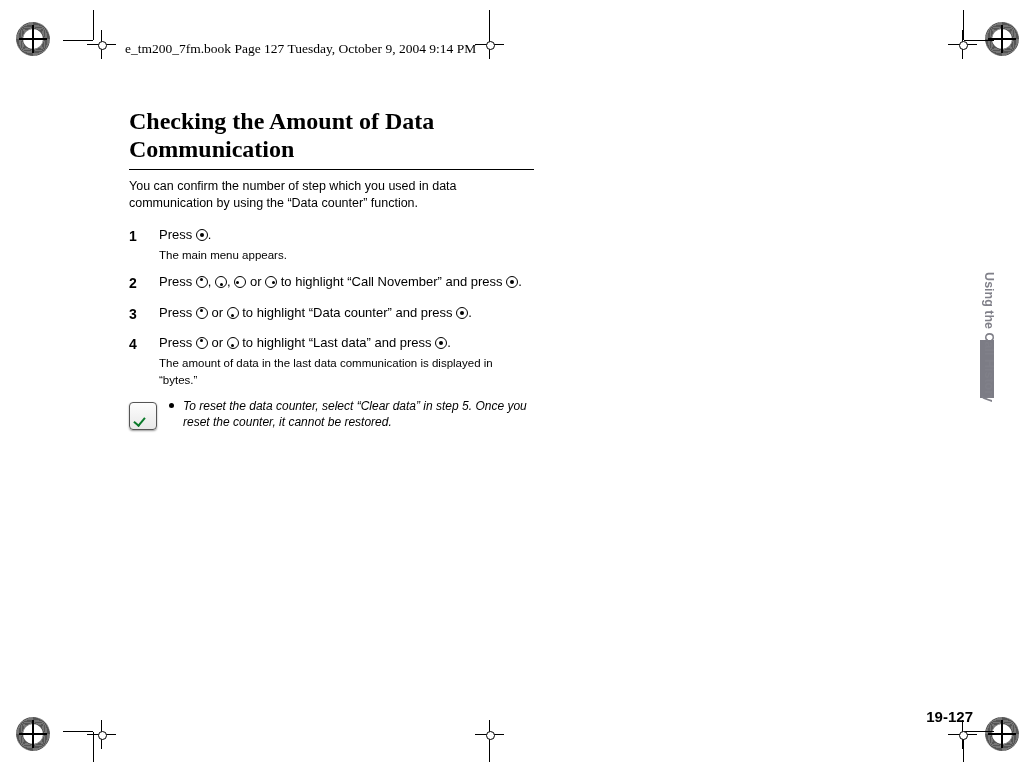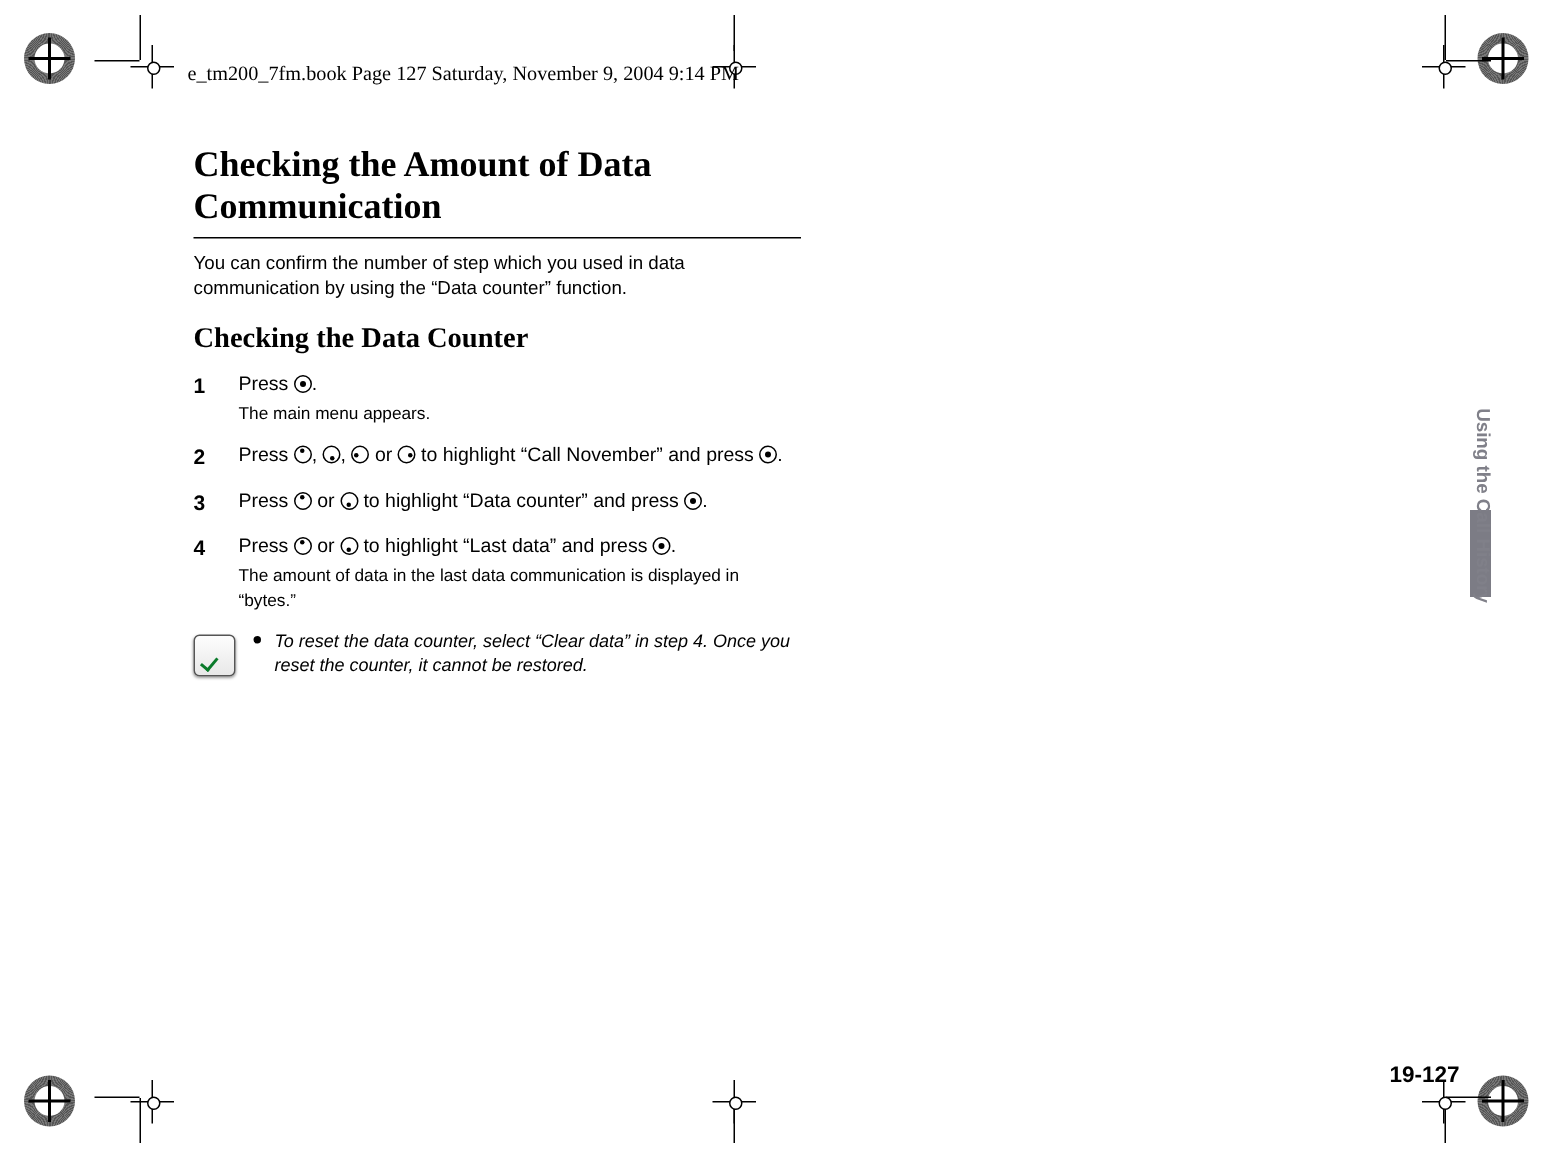--- a/index.html
+++ b/index.html
@@ -48,21 +48,21 @@
 
   .header-line {
     position:absolute;
     left: 62px; top: 31px;
     font-size: 13.5px;
     font-family: "Times New Roman", serif;
   }
   .content {
     position:absolute;
     left: 66px;
-    top: 87px;
+    top: 98px;
     width: 405px;
   }
   h1.title {
     font-family: "Times New Roman", serif;
     font-weight: bold;
     font-size: 24px;
     line-height: 1.15;
     margin: 0 0 4px 0;
   }
   .hr { border-top:1px solid #000; margin: 6px 0 8px 0; }
@@ -240,27 +240,26 @@
     <div class="dot" style="left:0; top:0;"></div>
   </div>
   <div class="crop-line-h" style="right:0; bottom:30px; width:30px;"></div>
   <div class="crop-line-v" style="right:30px; bottom:0; height:30px;"></div>
   <div class="cross" style="right:35px; bottom:31px;">
     <div class="h" style="left:-11px; top:3px; width:29px;"></div>
     <div class="v" style="left:3px; top:-11px; height:29px;"></div>
     <div class="dot" style="left:0; top:0;"></div>
   </div>
 
-  <div class="header-line">e_tm200_7fm.book  Page 127  Saturday, November 9, 2004  9:14 PM</div>
+  <div class="header-line">e_tm200_7fm.book  Page 127  Tuesday, October 9, 2004  9:14 PM</div>
 
   <div class="content">
     <h1 class="title">Checking the Amount of Data Communication</h1>
     <div class="hr"></div>
     <div class="intro">You can confirm the number of step which you used in data communication by using the “Data counter” function.</div>
-    <h2 class="sub">Checking the Data Counter</h2>
 
     <div class="step">
       <div class="num">1</div>
       <div class="body">
         <span>Press </span><span class="ic center"></span><span>.</span>
         <span class="sm">The main menu appears.</span>
       </div>
     </div>
 
     <div class="step">
@@ -283,21 +282,21 @@
         <span>Press </span><span class="ic up"></span><span> or </span><span class="ic down"></span><span> to highlight “Last data” and press </span><span class="ic center"></span><span>.</span>
         <span class="sm">The amount of data in the last data communication is displayed in “bytes.”</span>
       </div>
     </div>
 
     <div class="note-box">
       <div class="note-icon"></div>
       <div class="note-list">
         <div class="row">
             <div class="bull"></div>
-            <div>To reset the data counter, select “Clear data” in step 4. Once you reset the counter, it cannot be restored.</div>
+            <div>To reset the data counter, select “Clear data” in step 5. Once you reset the counter, it cannot be restored.</div>
           </div>
       </div>
     </div>
   </div>
 
   <div class="side-tab">
     <div class="bar"></div>
     <div class="txt">Using the Call History</div>
   </div>
 

